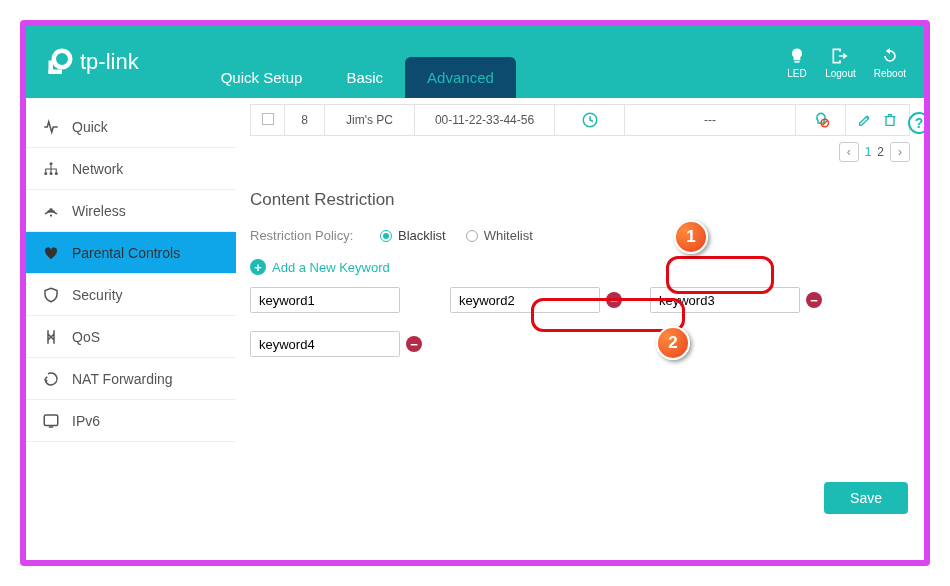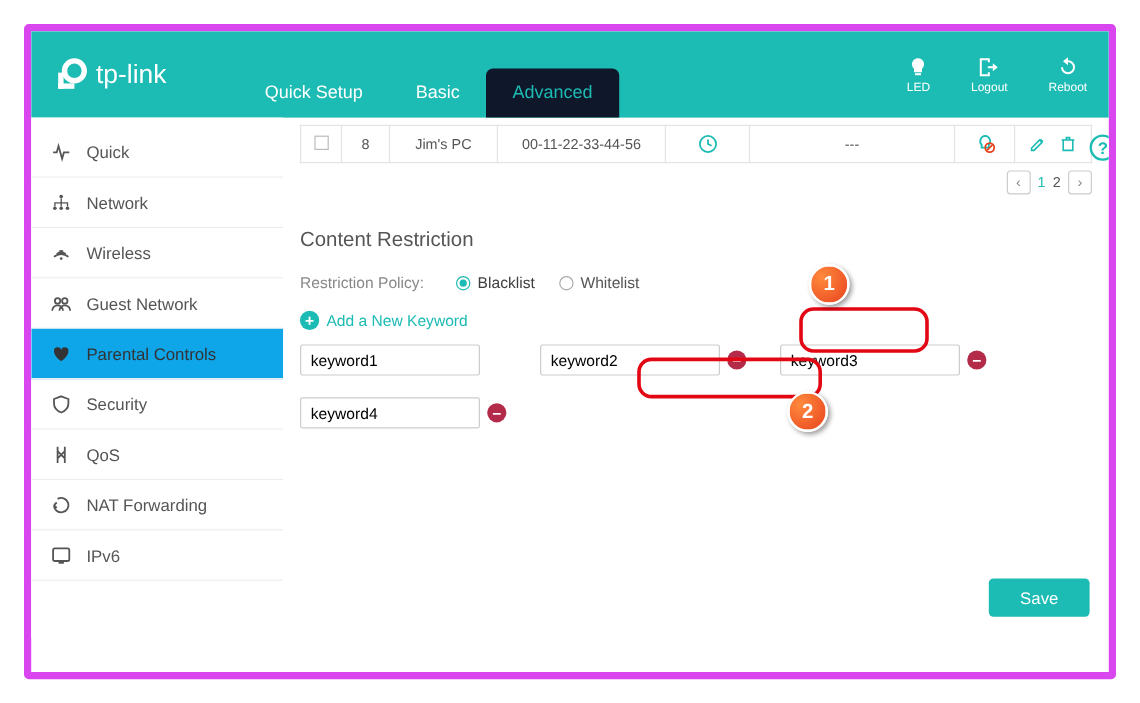--- a/index.html
+++ b/index.html
@@ -5,23 +5,23 @@
   * { box-sizing: border-box; margin: 0; padding: 0; }
   body { font-family: Arial, sans-serif; font-size: 13px; color: #555; background: #fff; width: 950px; height: 586px; overflow: hidden; position: relative; }
 
   .frame { position: absolute; top: 20px; left: 20px; right: 20px; bottom: 20px; border: 6px solid #d946ef; border-radius: 4px; overflow: hidden; background: #fff; }
 
   .header { height: 72px; background: #1cbbb4; display: flex; align-items: center; padding: 0 18px; }
   .logo { display: flex; align-items: center; color: #fff; font-size: 22px; font-weight: 300; }
   .logo svg { width: 30px; height: 30px; margin-right: 6px; }
   .tabs { margin-left: 60px; display: flex; align-self: flex-end; align-items: center; }
   .tab { padding: 12px 22px; color: #fff; font-size: 15px; cursor: pointer; }
-  .tab.active { background: #0f172a; color: #1cbbb4; border-radius: 6px 6px 0 0; }
+  .tab.active { background: #0c4a6e; color: #1cbbb4; border-radius: 6px 6px 0 0; }
   .hspacer { flex: 1; }
-  .htool { color: #fff; text-align: right; margin-left: 34px; font-size: 10px; cursor: pointer; }
+  .htool { color: #fff; text-align: left; margin-left: 18px; font-size: 10px; cursor: pointer; }
   .htool svg { display: block; margin: 0 auto 2px; width: 20px; height: 20px; }
 
   .body { display: flex; height: calc(100% - 72px - 28px); }
   .sidebar { width: 210px; background: #fff; padding: 8px 0; overflow: hidden; }
   .sbitem { display: flex; align-items: center; height: 42px; padding: 0 16px; border-bottom: 1px solid #eee; cursor: pointer; font-size: 14px; color: #555; }
   .sbitem.active { background: #0ea5e9; color: #333; }
   .sbitem svg { width: 18px; height: 18px; margin-right: 12px; flex-shrink: 0; }
 
   .main { flex: 1; padding: 6px 14px 14px 14px; position: relative; overflow: hidden; }
 
@@ -122,28 +122,20 @@
             <path d="M12 7v5M12 12H5v4M12 12h7v4M12 12v4" stroke="#555" stroke-width="1.5" fill="none"></path>
           </svg>
           <span>Network</span>
         </div>
       <div class="sbitem">
           <svg viewBox="0 0 24 24">
             <path d="M4 16a12 12 0 0 1 16 0M7 13a8 8 0 0 1 10 0M10 10a4 4 0 0 1 4 0" fill="none" stroke="#555" stroke-width="2"></path>
             <circle cx="12" cy="18" r="1.5" fill="#555"></circle>
           </svg>
           <span>Wireless</span>
-        </div>
-      <div class="sbitem">
-          <svg viewBox="0 0 24 24">
-            <circle cx="8" cy="9" r="3" fill="none" stroke="#555" stroke-width="2"></circle>
-            <circle cx="16" cy="9" r="3" fill="none" stroke="#555" stroke-width="2"></circle>
-            <path d="M2 20a6 6 0 0 1 12 0M10 20a6 6 0 0 1 12 0" fill="none" stroke="#555" stroke-width="2"></path>
-          </svg>
-          <span>Guest Network</span>
         </div>
       <div class="sbitem active">
           <svg viewBox="0 0 24 24">
             <path d="M12 20s-8-5-8-11a4 4 0 0 1 8-1 4 4 0 0 1 8 1c0 6-8 11-8 11z" fill="#333"></path>
           </svg>
           <span>Parental Controls</span>
         </div>
       <div class="sbitem">
           <svg viewBox="0 0 24 24">
             <path d="M12 3l8 3v5c0 5-3 8-8 10-5-2-8-5-8-10V6z" fill="none" stroke="#555" stroke-width="2"></path>

